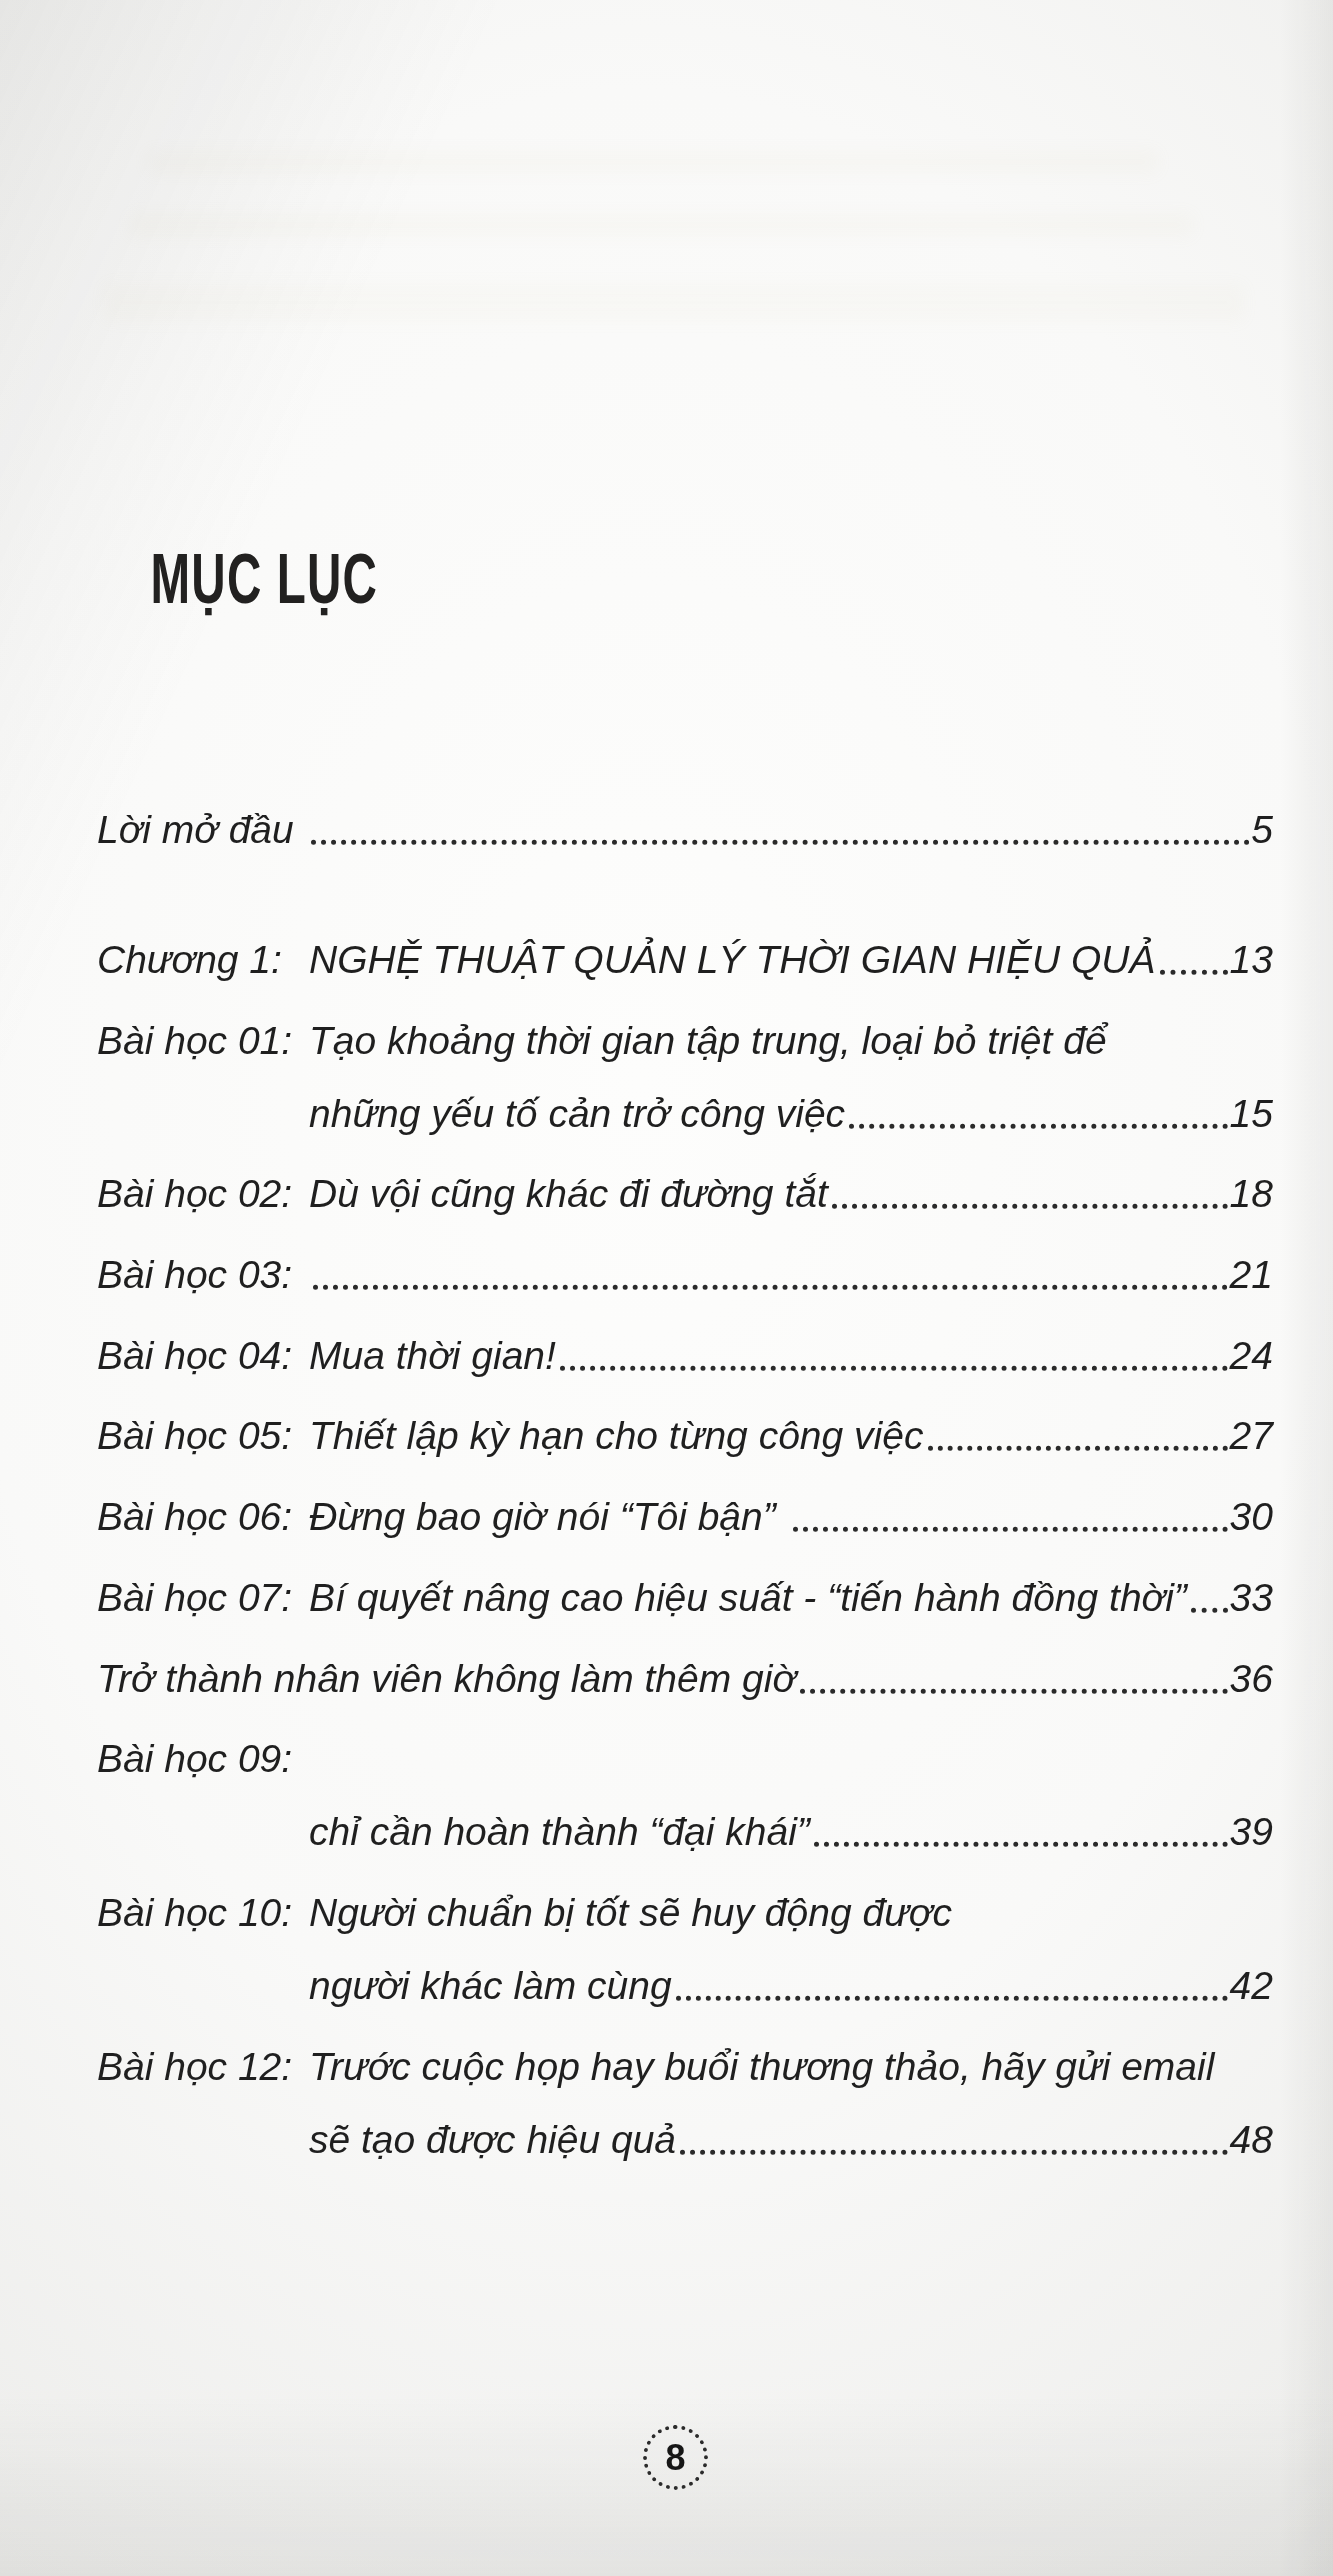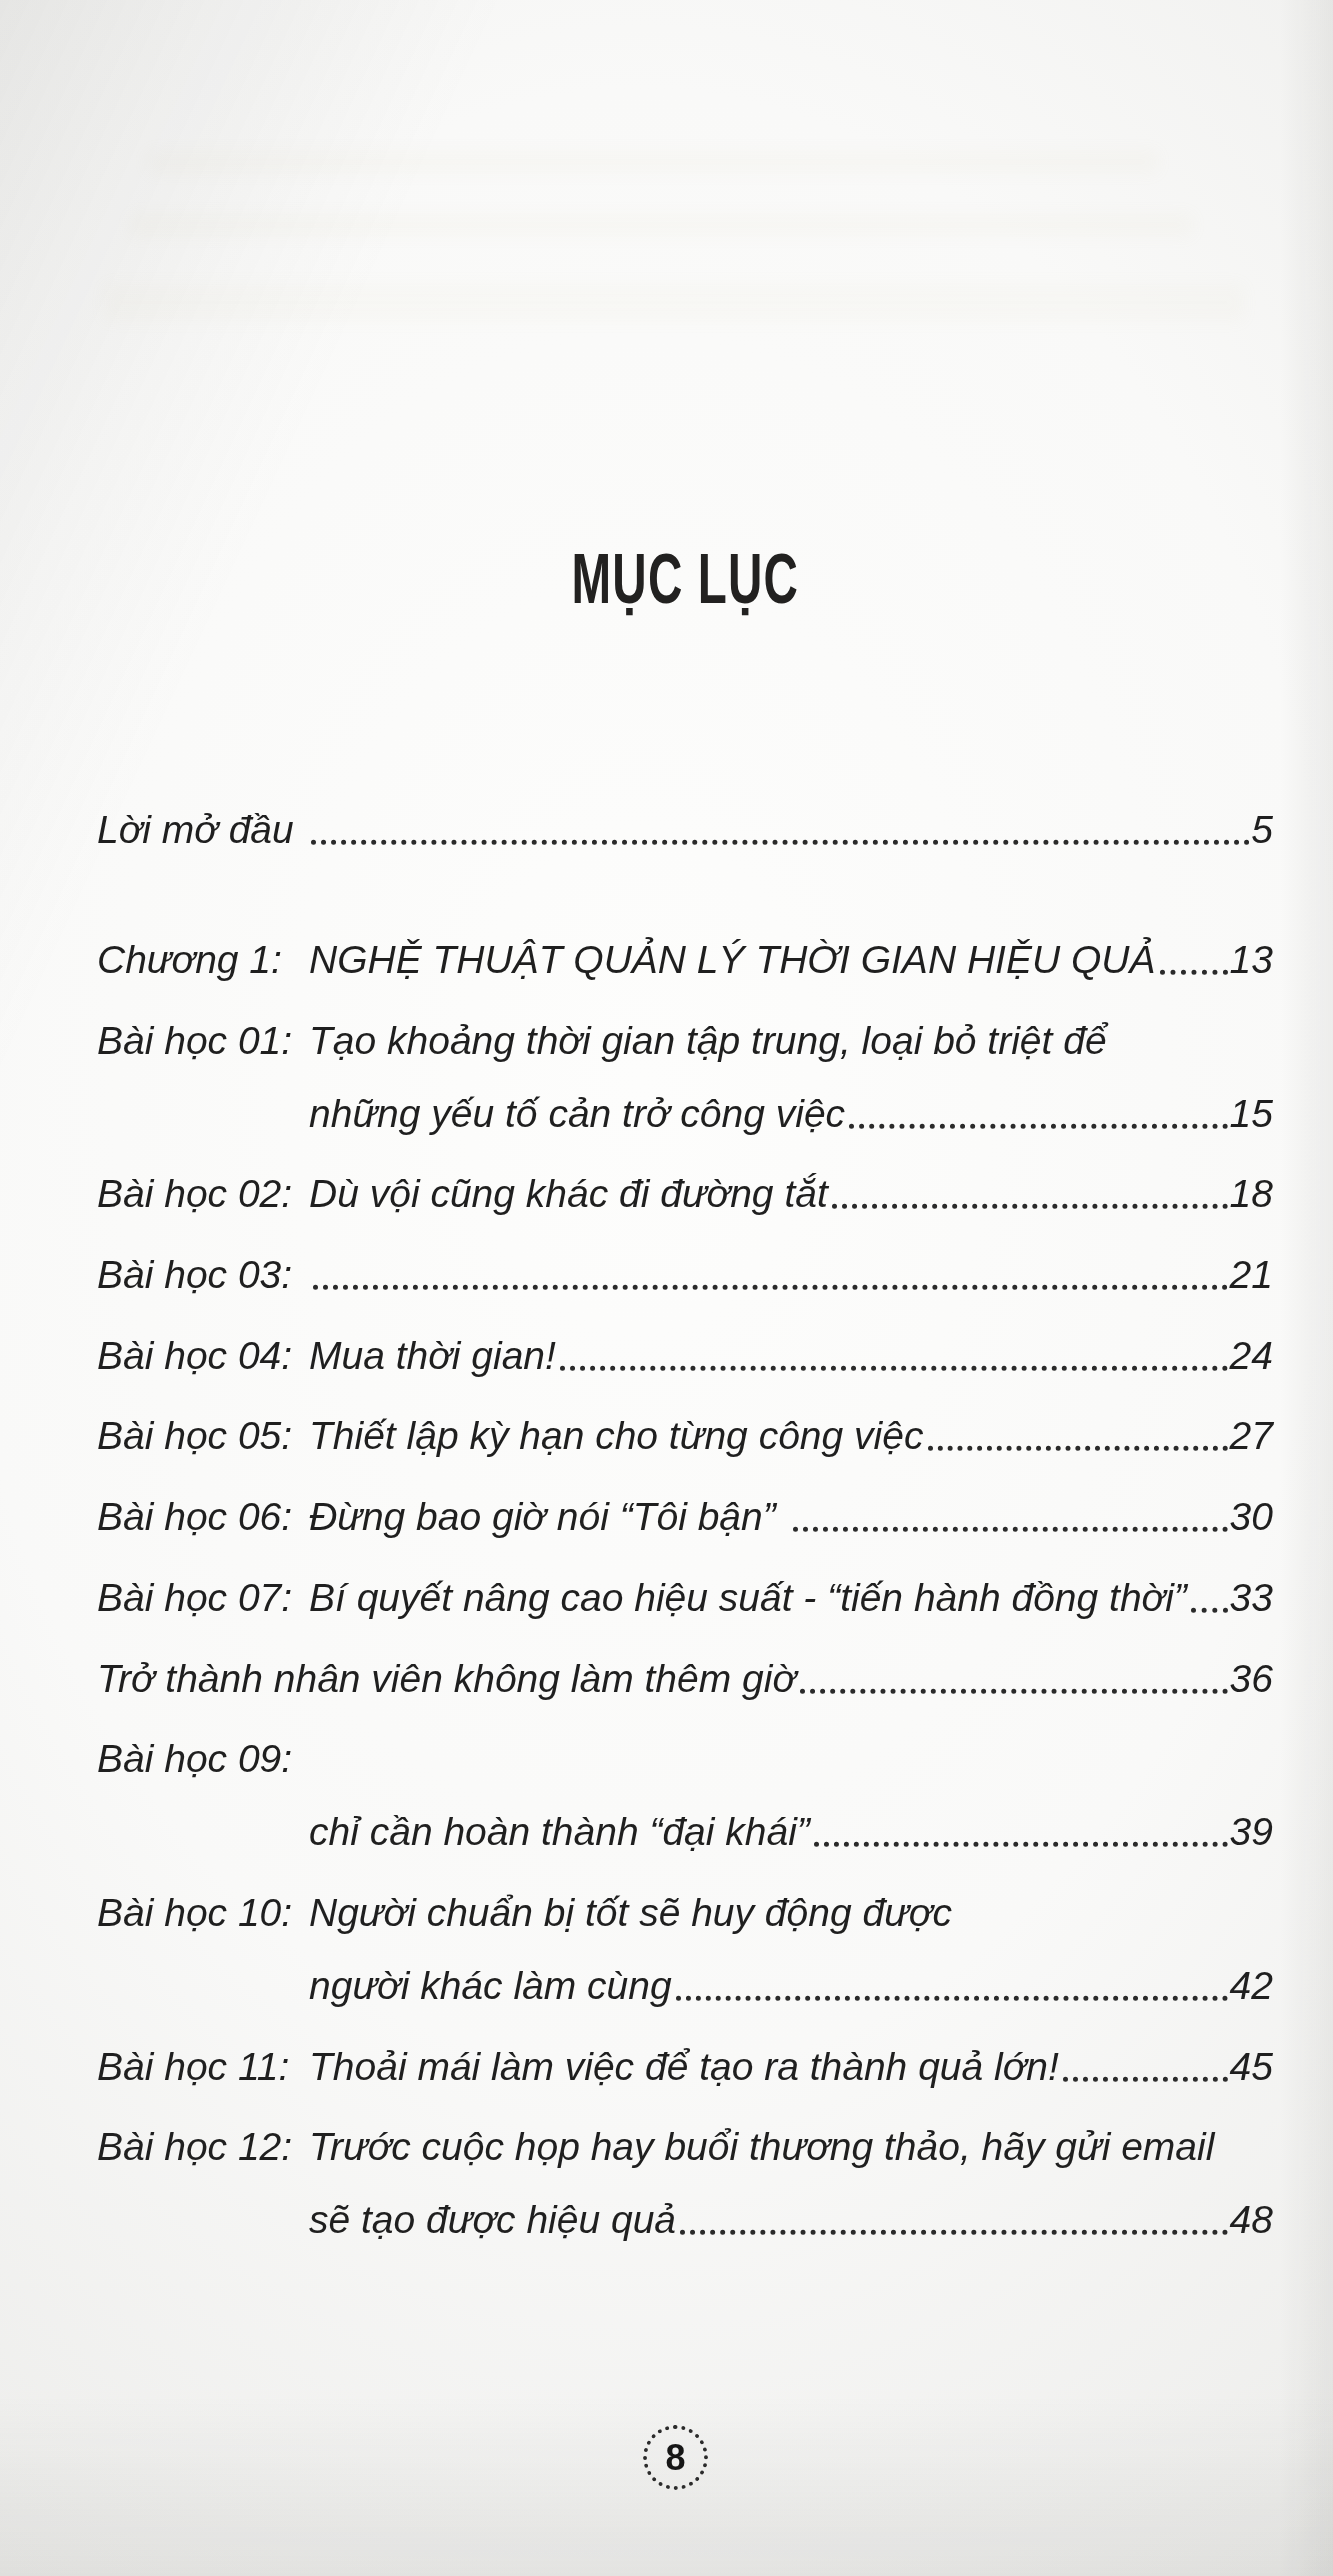--- a/index.html
+++ b/index.html
@@ -11,21 +11,21 @@
       linear-gradient(115deg, rgba(120,120,118,0.10) 0%, rgba(120,120,118,0) 20%),
       linear-gradient(to bottom, rgba(125,125,120,0) 93%, rgba(125,125,120,0.12) 100%),
       linear-gradient(to right, rgba(125,125,120,0) 96%, rgba(125,125,120,0.10) 100%),
       radial-gradient(95% 70% at 48% 42%, #fdfdfc 0%, #f9f9f8 55%, #ececea 100%);
   }
   .ghost{
     position:absolute;background:#cfc8a6;opacity:0.06;filter:blur(7.7px);
     border-radius:6.9px;pointer-events:none;
   }
   .page-title-wrap{
-    position:absolute;left:97px;top:544px;width:1176px;text-align:center;
+    position:absolute;left:97px;top:544px;width:1176px;text-align:left;
   }
   .page-title{
     display:inline-block;font-weight:bold;font-size:70px;line-height:1;
     letter-spacing:1.7px;transform:scaleX(0.68);transform-origin:center;
     color:#222120;white-space:nowrap;
   }
   .toc{
     position:absolute;left:97px;top:793px;width:1176px;
   }
   .entry{margin-bottom:7.7px;font-style:italic;}
@@ -158,28 +158,20 @@
       </div>
       <div class="line">
         <span class="label"></span>
         <span class="text">người khác làm cùng</span>
         <span class="dots"></span>
         <span class="pagenum">42</span>
       </div>
     </div>
     <div class="entry">
       <div class="line">
-        <span class="label">Bài học 11:</span>
-        <span class="text">Thoải mái làm việc để tạo ra thành quả lớn!</span>
-        <span class="dots"></span>
-        <span class="pagenum">45</span>
-      </div>
-    </div>
-    <div class="entry">
-      <div class="line">
         <span class="label">Bài học 12:</span>
         <span class="text">Trước cuộc họp hay buổi thương thảo, hãy gửi email</span>
       </div>
       <div class="line">
         <span class="label"></span>
         <span class="text">sẽ tạo được hiệu quả</span>
         <span class="dots"></span>
         <span class="pagenum">48</span>
       </div>
     </div>

